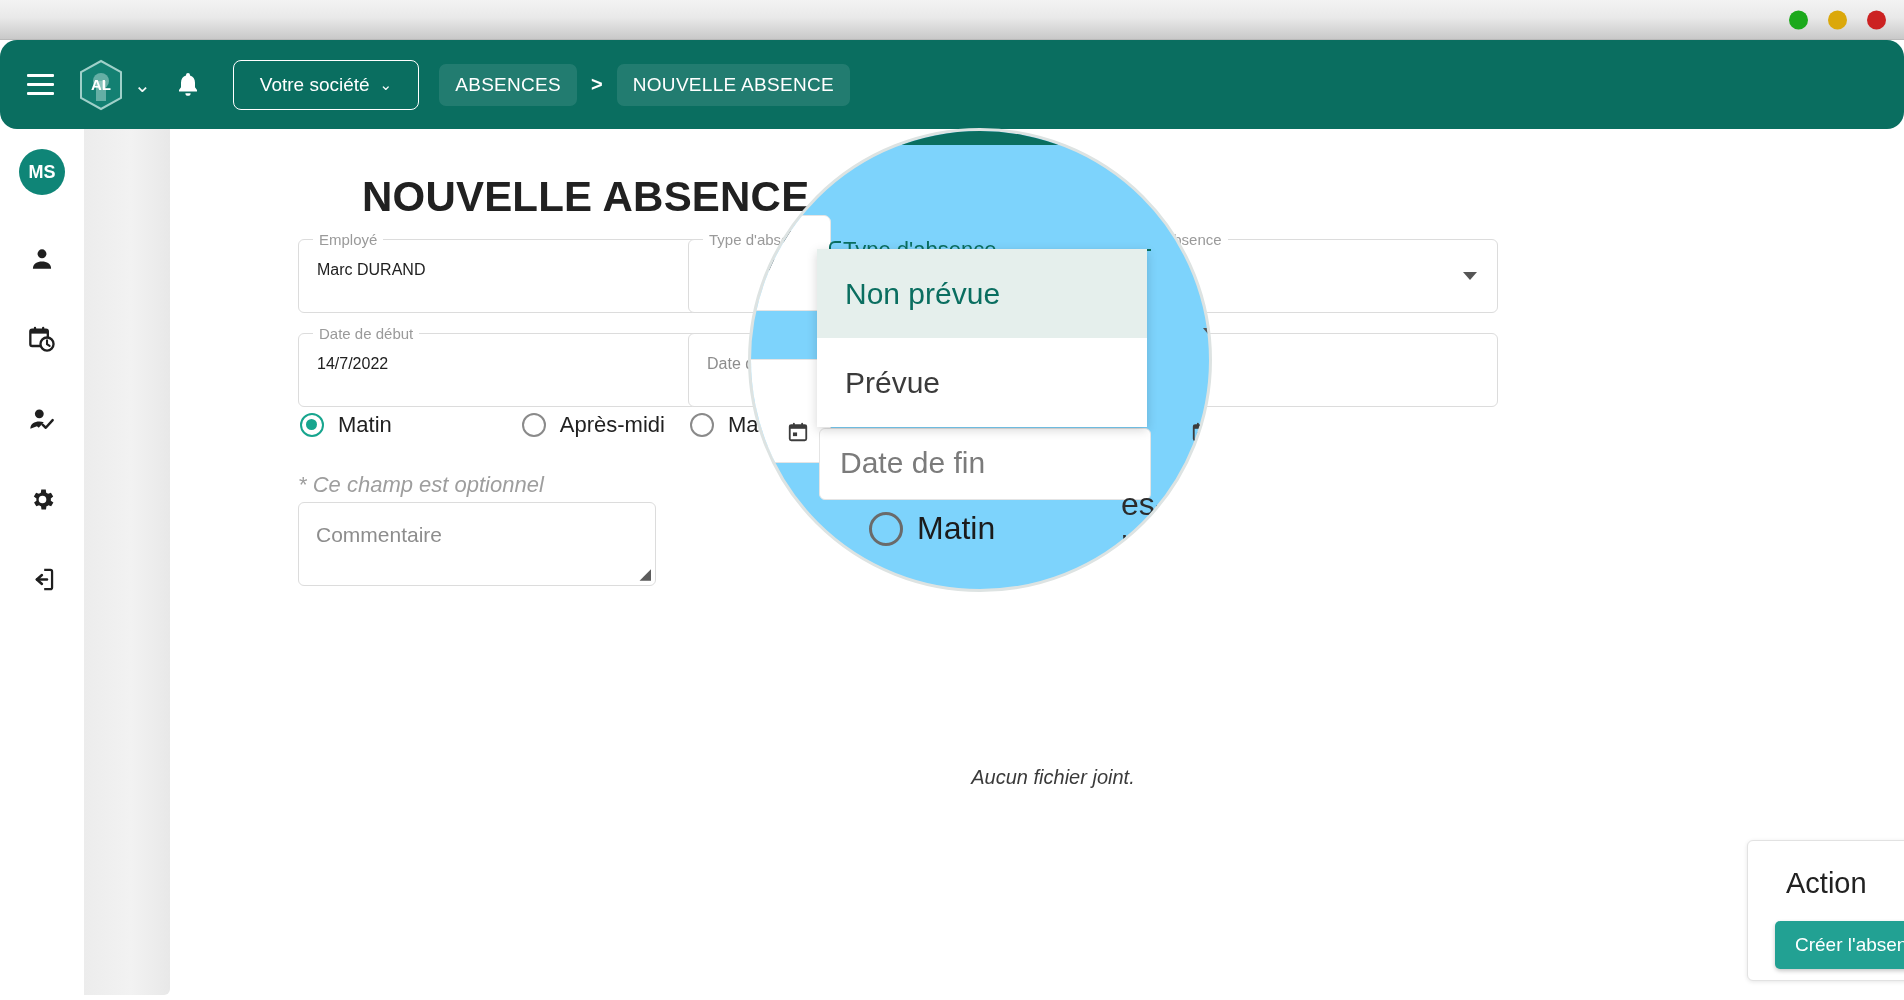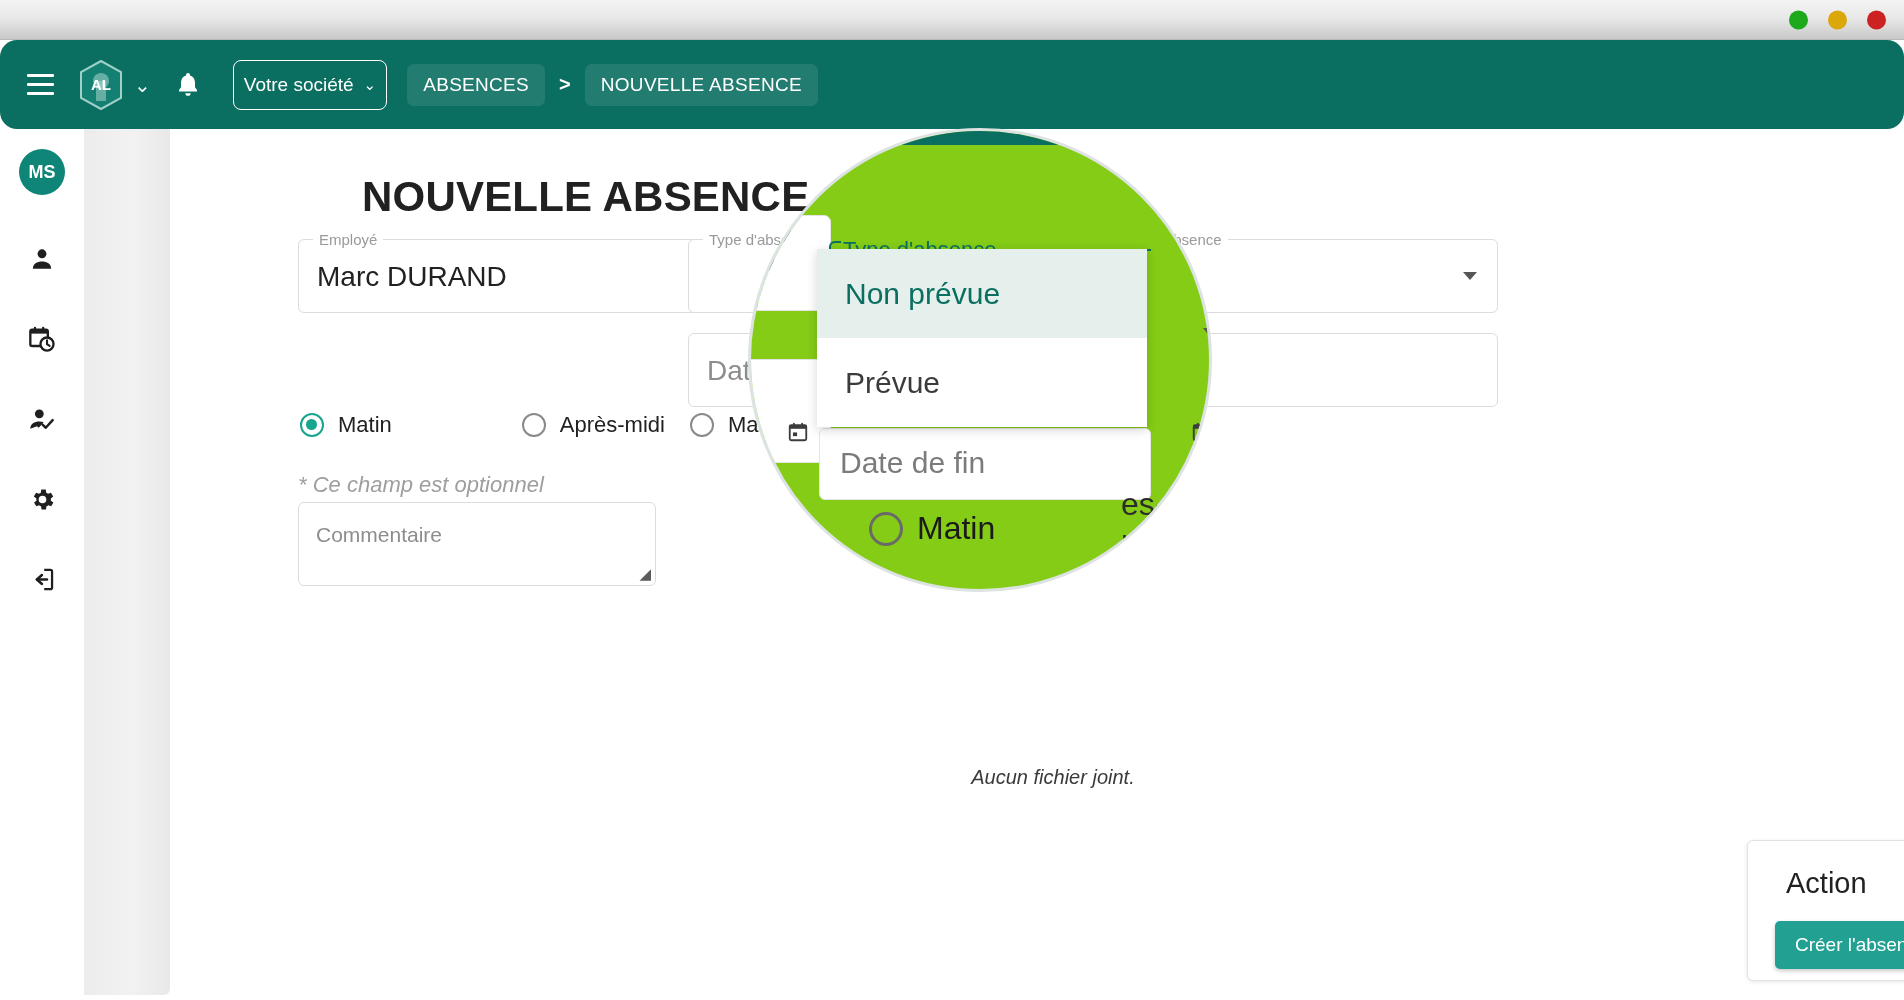--- a/index.html
+++ b/index.html
@@ -44,21 +44,21 @@
   .logo-hex svg { display:block; }
   .logo-caret {
     color: #ffffff; font-size: 20px; margin-left: 10px; margin-right: 20px;
     line-height: 1; cursor: pointer; opacity: .95;
   }
   .bell { width: 34px; height: 40px; display:flex; align-items:center; justify-content:center; cursor:pointer; margin-right: 28px;}
 
   .company-btn {
     height: 50px; border: 1.5px solid #ffffff; border-radius: 8px;
     color: #ffffff; font-size: 19px; display: flex; align-items: center;
-    padding: 0 10px; gap: 10px; cursor: pointer; background: transparent;
+    padding: 0 26px; gap: 10px; cursor: pointer; background: transparent;
   }
   .company-btn .cv { font-size: 15px; }
 
   .crumbs { display: flex; align-items: center; margin-left: 20px; gap: 0; }
   .crumb {
     background: rgba(255,255,255,0.10); color: #ffffff;
     border-radius: 7px; padding: 10px 16px; font-size: 19px; letter-spacing: .3px;
     cursor: pointer; white-space: nowrap;
   }
   .crumb-sep { color: #ffffff; font-size: 20px; padding: 0 14px; font-weight: bold; }
@@ -98,21 +98,21 @@
   .field {
     position: absolute; border: 1px solid #dcdcdc; border-radius: 6px;
     background: #ffffff;
     text-decoration: underline;
   }
   .field .lbl {
     position: absolute; left: 14px; top: -10px; background: #ffffff;
     padding: 0 6px; font-size: 15px; color: #9a9a9a; line-height: 20px;
   }
   .field .val {
-    position: absolute; left: 18px; top: 21px; font-size: 28px; color: #212121;
+    position: absolute; left: 18px; top: 21px; font-size: 16px; color: #212121;
   }
   .field .val.ph { color: #8d8d8d; }
   .field .arrow {
     position: absolute; right: 20px; top: 32px;
     width: 0; height: 0; border-left: 7px solid transparent; border-right: 7px solid transparent;
     border-top: 8px solid #555555;
   }
   .field .cal { position: absolute; right: 17px; top: 26px; }
 
   
@@ -155,21 +155,21 @@
   .action-btn {
     position: absolute; left: 27px; top: 80px; height: 48px; padding: 0 20px;
     background: #22a193; color: #ffffff; border: none; border-radius: 5px;
     font-size: 19px; cursor: pointer; box-shadow: 0 2px 4px rgba(0,0,0,.22);
     white-space: nowrap; font-family: "Liberation Sans", sans-serif;
   }
 
   
   .lens {
     position: absolute; left: 748px; top: 128px; width: 464px; height: 464px;
-    border-radius: 50%; overflow: hidden; background: #84cc16;
+    border-radius: 50%; overflow: hidden; background: #7dd3fc;
     border: 3px solid #dde3e2;
   }
   .lens-inner { position: absolute; left: 0; top: 0; width: 464px; height: 464px; }
 
   .mg-title {
     position: absolute; left: -58px; top: 86px; font-size: 60px; font-weight: 600; color: #1b1b1b;
   }
   .mg-type-lbl {
     position: absolute; left: 92px; top: 106px; font-size: 22px; color: #0a6e60; z-index: 4;
   }
@@ -327,20 +327,33 @@
       <span class="lbl">Type d'absence</span>
       <span class="arrow"></span>
     </div>
 
     <div class="field" style="left:896px; top:110px; width:432px; height:74px;">
       <span class="lbl">Raison de l'absence</span>
       <span class="val">CP</span>
       <span class="arrow"></span>
     </div>
 
+    <div class="field" style="left:128px; top:204px; width:432px; height:74px;">
+      <span class="lbl">Date de début</span>
+      <span class="val">14/7/2022</span>
+      <span class="cal">
+        <svg width="22" height="22" viewBox="0 0 24 24">
+          <rect x="3" y="4.5" width="18" height="16.5" rx="1.6" fill="none" stroke="#3c3c3c" stroke-width="2"></rect>
+          <rect x="3" y="4.5" width="18" height="4" fill="#3c3c3c"></rect>
+          <rect x="6.5" y="2" width="2" height="4" rx="1" fill="#3c3c3c"></rect>
+          <rect x="15.5" y="2" width="2" height="4" rx="1" fill="#3c3c3c"></rect>
+          <rect x="6.5" y="12.5" width="4.5" height="4" fill="#3c3c3c"></rect>
+        </svg>
+      </span>
+    </div>
 
     <div class="field" style="left:518px; top:204px; width:432px; height:74px;">
       <span class="val ph">Date de fin</span>
       <span class="cal">
         <svg width="22" height="22" viewBox="0 0 24 24">
           <rect x="3" y="4.5" width="18" height="16.5" rx="1.6" fill="none" stroke="#3c3c3c" stroke-width="2"></rect>
           <rect x="3" y="4.5" width="18" height="4" fill="#3c3c3c"></rect>
           <rect x="6.5" y="2" width="2" height="4" rx="1" fill="#3c3c3c"></rect>
           <rect x="15.5" y="2" width="2" height="4" rx="1" fill="#3c3c3c"></rect>
           <rect x="6.5" y="12.5" width="4.5" height="4" fill="#3c3c3c"></rect>

